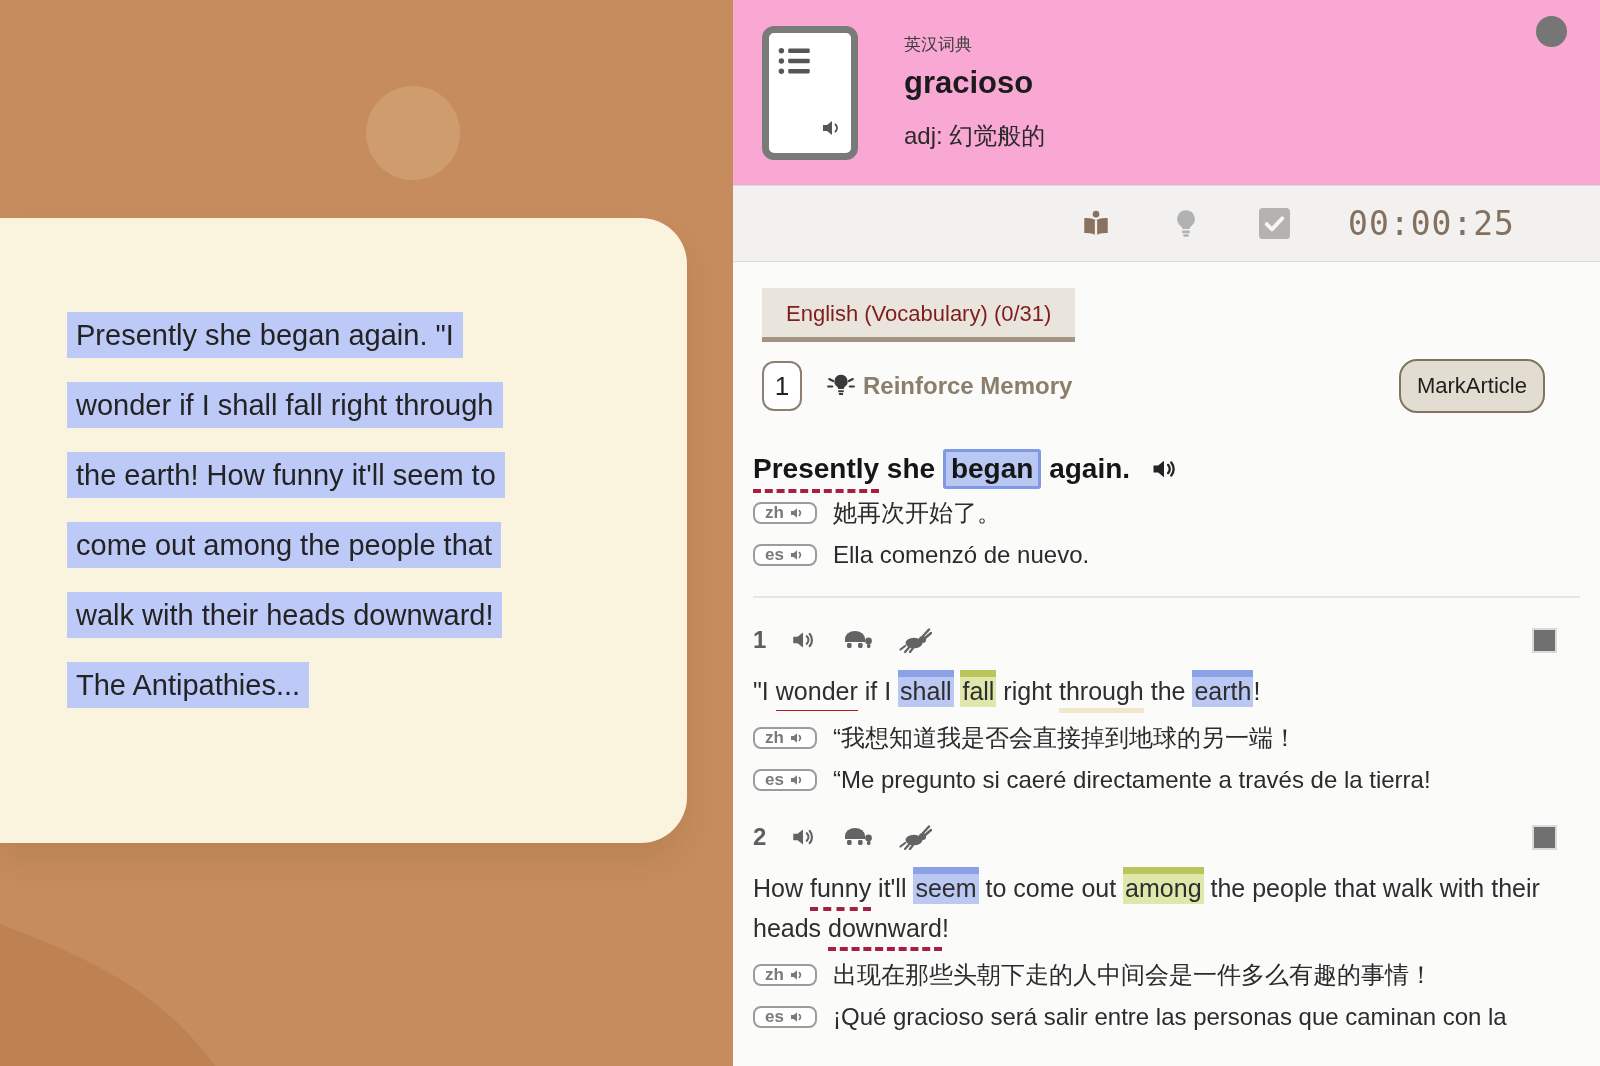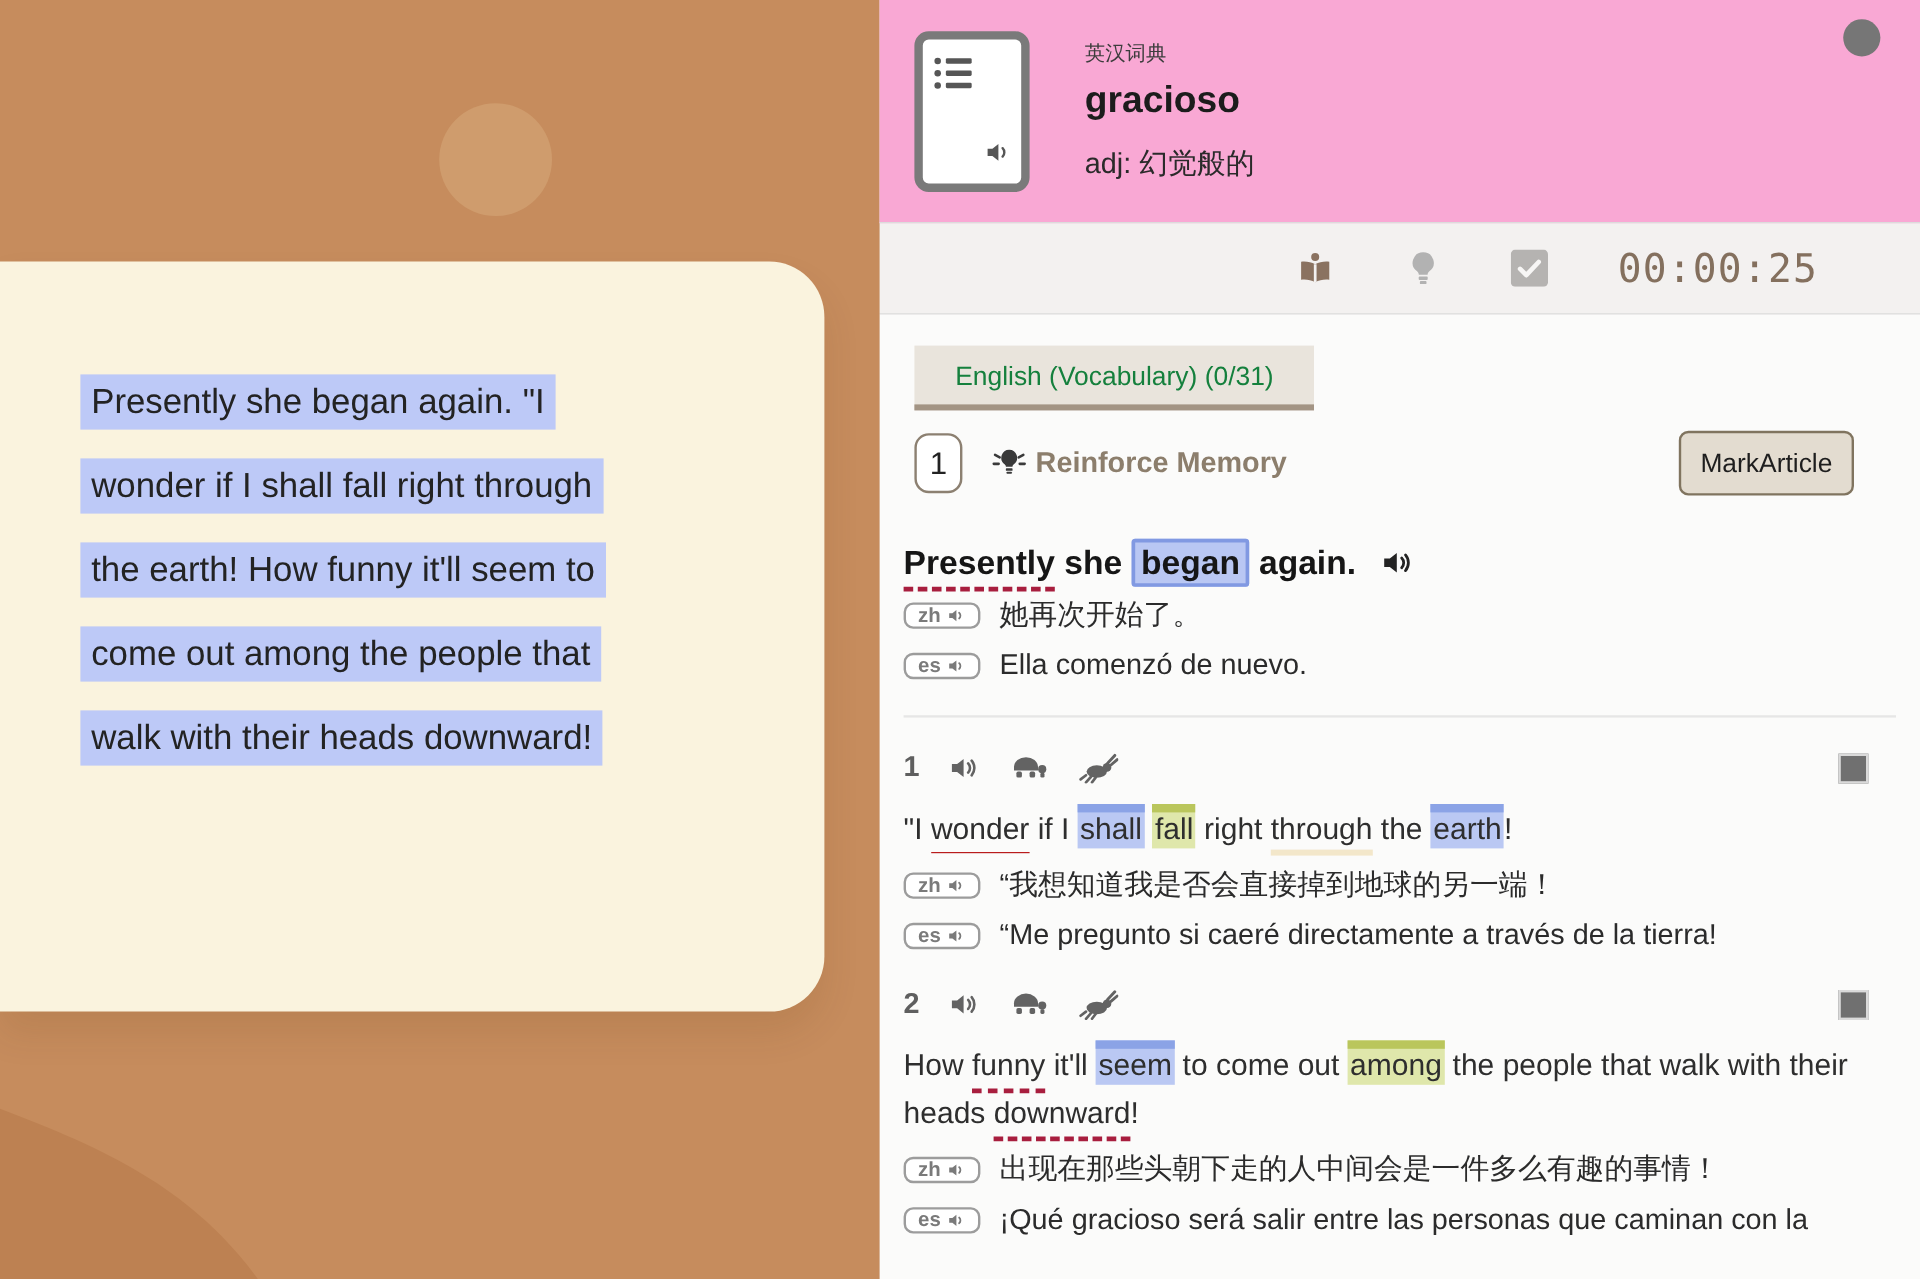--- a/index.html
+++ b/index.html
@@ -29,27 +29,27 @@
   .definition{font-size:24px;color:#2a2a2a;}
   .profile-dot{position:absolute;top:16px;right:33px;width:31px;height:31px;border-radius:50%;background:#767676;}
 
   .rp-toolbar{height:76px;background:#f3f1f0;border-bottom:1px solid #dcdcdc;flex:none;
     display:flex;align-items:center;justify-content:flex-end;gap:58px;padding-right:85px;box-sizing:border-box;}
   .tb-icon{display:flex;align-items:center;}
   .timer{font-family:"DejaVu Sans Mono",monospace;font-size:33px;color:#84705e;letter-spacing:1px;}
 
   .rp-content{padding:26px 55px 0 20px;position:relative;overflow:hidden;}
   .tab{display:inline-block;margin-left:9px;background:#e9e4dc;border-bottom:5px solid #a39484;
-    font-size:22px;color:#15803d;padding:13px 34px 10px;cursor:pointer;}
+    font-size:22px;color:#7f1d1d;padding:13px 24px 10px;cursor:pointer;}
   .controls-row{display:flex;align-items:center;margin-top:17px;}
   .counter-box{width:40px;height:50px;border:2px solid #8c8071;border-radius:12px;background:#fff;
     display:flex;align-items:center;justify-content:center;font-size:26px;color:#222;margin-left:9px;box-sizing:border-box;}
   .reinforce-wrap{margin-left:24px;display:flex;align-items:center;gap:7px;}
   .reinforce{font-size:24px;font-weight:bold;color:#8c7e6c;}
-  .mark-btn{margin-left:auto;background:#e3dcd0;border:2px solid #80745f;border-radius:8px;
+  .mark-btn{margin-left:auto;background:#e3dcd0;border:2px solid #80745f;border-radius:18px;
     font-size:22px;color:#1e1e1e;padding:12px 16px;font-family:inherit;cursor:pointer;}
 
   .main-sentence{margin-top:40px;font-size:28px;font-weight:bold;color:#161616;display:flex;align-items:center;gap:20px;}
   .speaker-dark{color:#232323;display:flex;align-items:center;}
 
   .trans-row{display:flex;align-items:center;gap:16px;margin-top:11px;}
   .lang-badge{width:64px;height:22px;min-width:64px;border:2px solid #9c9c9c;border-radius:8px;background:#fff;
     display:flex;align-items:center;justify-content:center;gap:5px;box-sizing:border-box;color:#7a7a7a;cursor:pointer;}
   .lang{font-size:17px;font-weight:bold;color:#7a7a7a;}
   .trans-text{font-size:24px;color:#2b2b2b;line-height:31px;white-space:nowrap;}
@@ -83,20 +83,21 @@
     <svg class="deco-wave" width="330" height="170" viewBox="0 0 330 170">
       <path d="M0 28 C 90 62, 160 95, 215 170 L 0 170 Z" fill="#bd8152"></path>
     </svg>
     <div class="reading-card">
       <div id="card-lines">
           <div class="card-line"><span>Presently she began again. "I</span></div>
           <div class="card-line"><span>wonder if I shall fall right through</span></div>
           <div class="card-line"><span>the earth! How funny it'll seem to</span></div>
           <div class="card-line"><span>come out among the people that</span></div>
           <div class="card-line"><span>walk with their heads downward!</span></div>
+          <div class="card-line"><span>The Antipathies...</span></div>
         </div>
     </div>
   </div>
 
   <div class="right-pane">
 
     <div class="rp-header">
       <div class="flashcard">
         <span class="fc-list">
           <svg width="34" height="30" viewBox="0 0 30 26" fill="currentColor">

